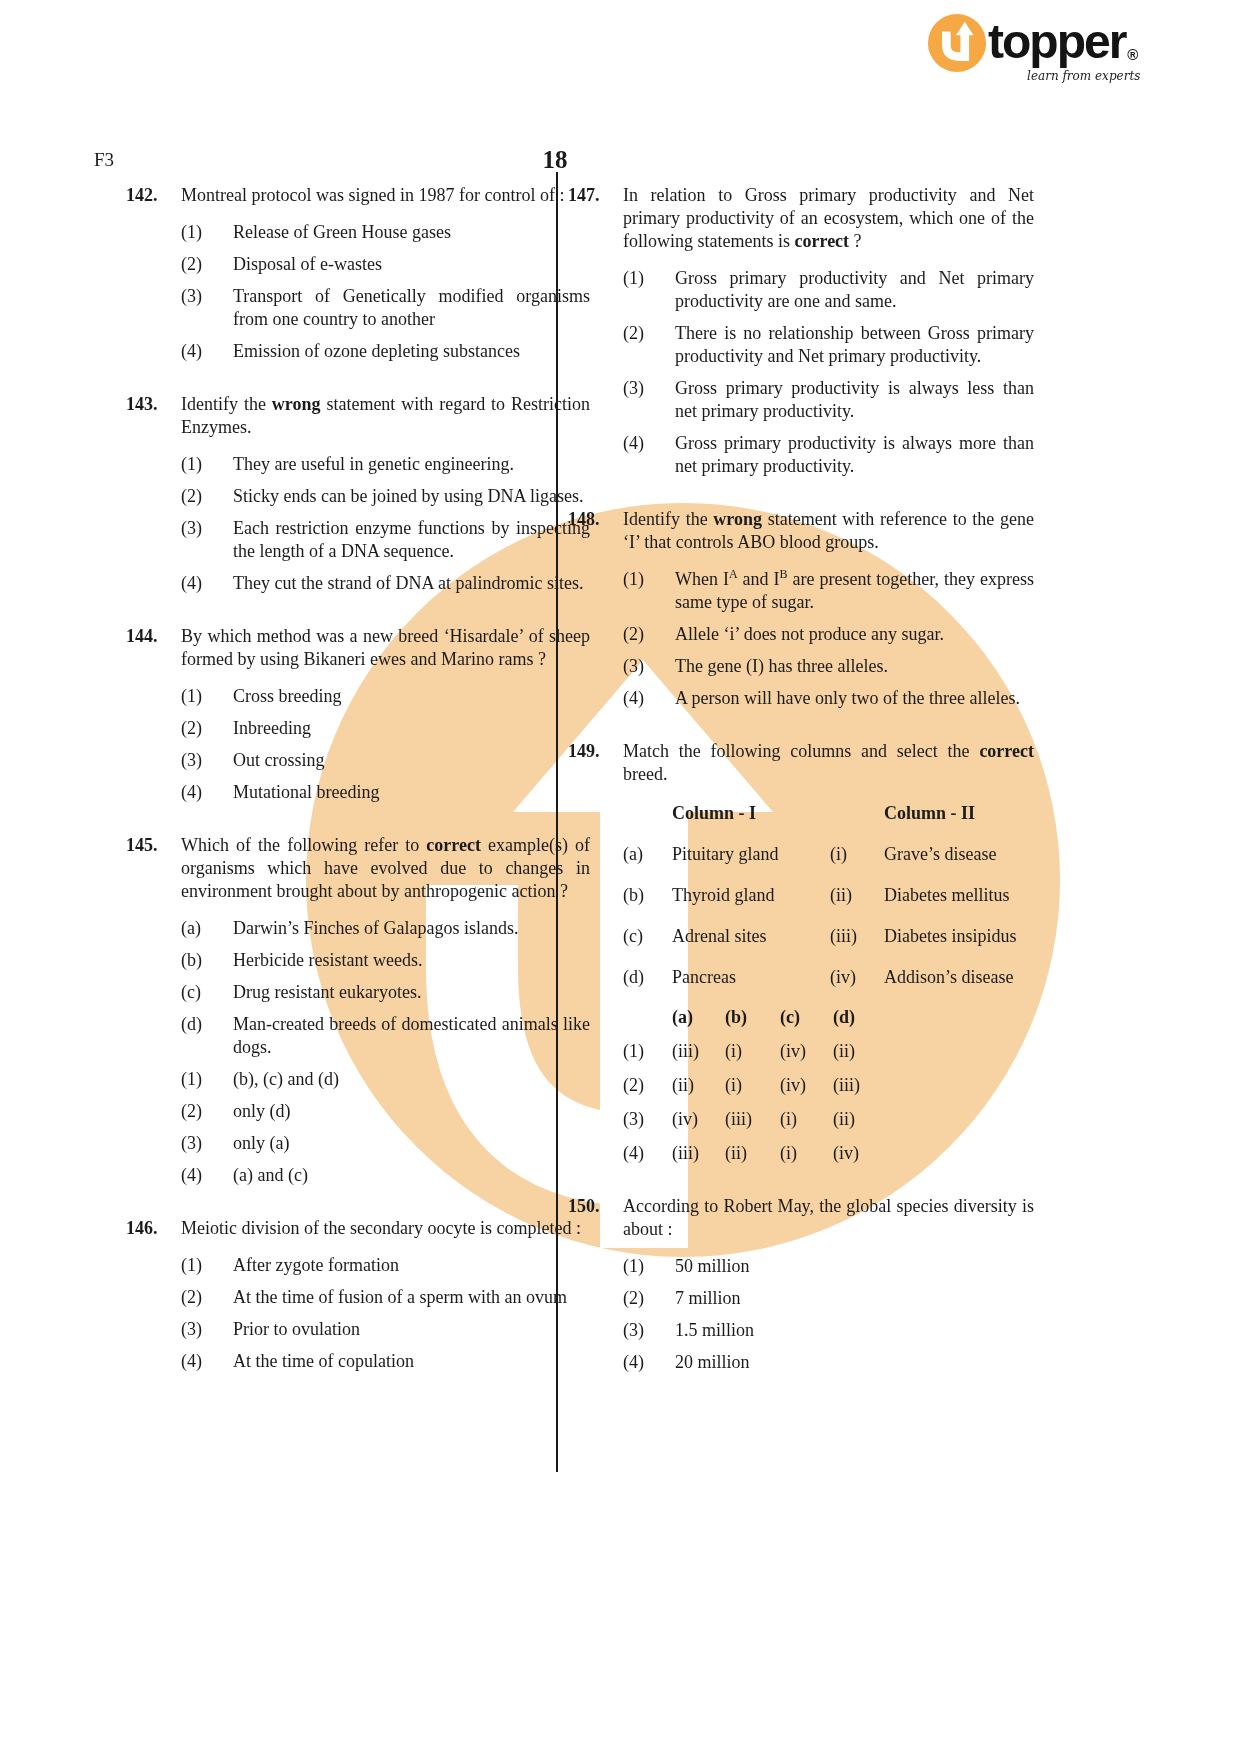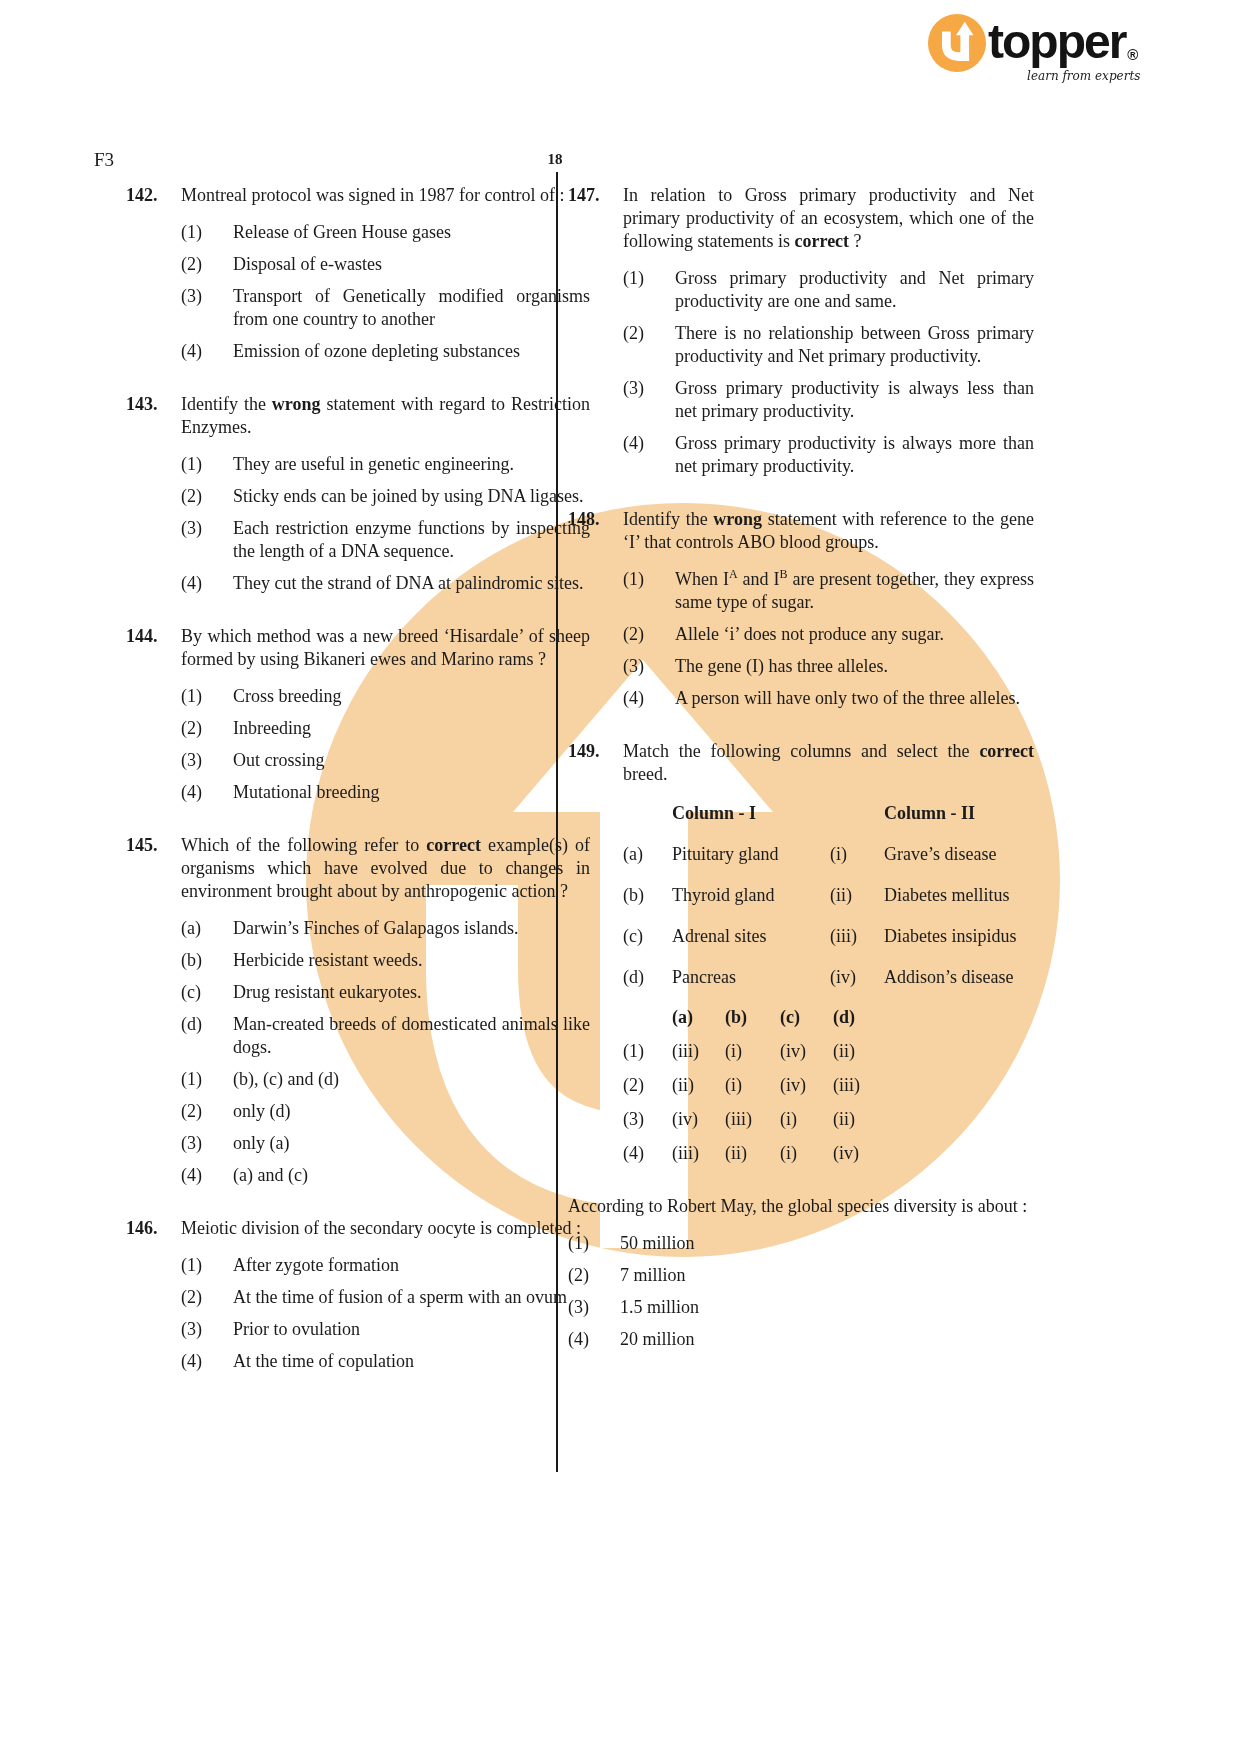--- a/index.html
+++ b/index.html
@@ -22,21 +22,21 @@
     color:#141414; 
   }
   .reg { font-size:15px; line-height:15px; position:relative; top:2px; left:2px; font-weight:bold; letter-spacing:0; }
   .tagline {
     position:absolute; top:57px; right:-4px;
     font-style:italic; font-size:12px; line-height:14px; color:#222;
     font-family:"DejaVu Serif",serif; white-space:nowrap;
   }
 
   .paper-code { position:absolute; left:94px; top:148px; font-weight:normal; font-size:19px; z-index:1; }
-  .page-number { position:absolute; left:533px; top:148px; width:44px; text-align:center; font-weight:bold; font-size:15px; z-index:1; }
+  .page-number { position:absolute; left:533px; top:148px; width:44px; text-align:center; font-weight:bold; font-size:25px; z-index:1; }
 
   .divider { position:absolute; left:556px; top:172px; width:2px; height:1300px; background:#1a1a1a; z-index:1; }
 
   .col { position:absolute; top:184px; z-index:1; }
   .col-left  { left:78px;  width:464px;margin-left:48px; }
   .col-right { left:568px; width:466px; }
 
   .q { display:flex; margin-bottom:30px; }
   .qnum { width:55px; flex-shrink:0; font-weight:bold; }
   .qbody { flex:1; min-width:0; }
@@ -324,20 +324,21 @@
           <span>(4)</span>
           <span>(iii)</span>
           <span>(ii)</span>
           <span>(i)</span>
           <span>(iv)</span>
         </div>
       </div>
     </div>
 
     <div class="q">
+      <div class="qnum">150.</div>
       <div class="qbody">
         <p class="qtext"><span>According to Robert May, the global species diversity is about :</span><b></b><span></span></p>
         <div class="opt">
             <span class="om">(1)</span>
             <span class="ot">50 million</span>
           </div>
         <div class="opt">
             <span class="om">(2)</span>
             <span class="ot">7 million</span>
           </div>

